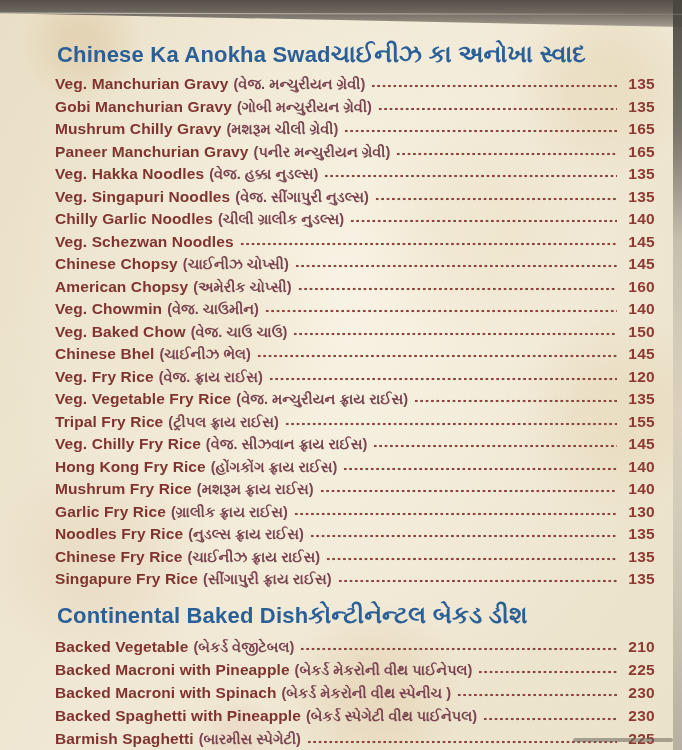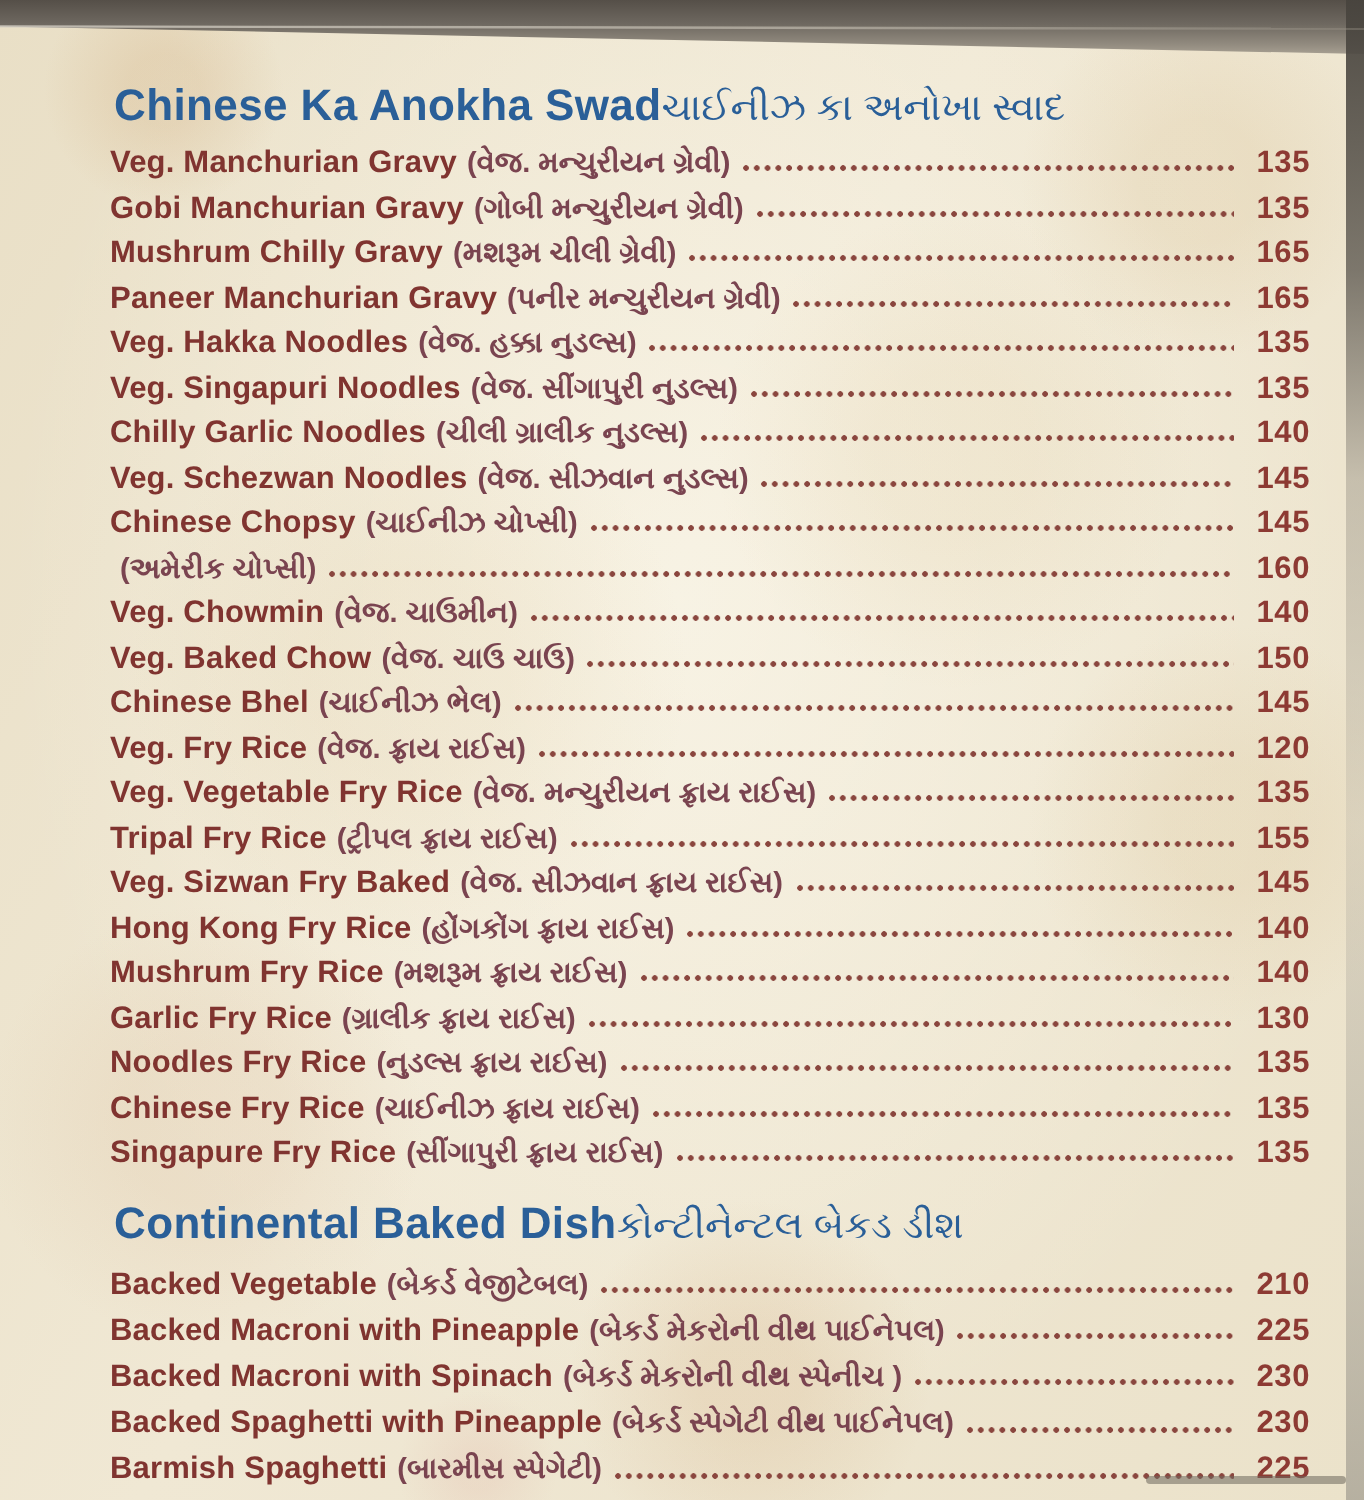--- a/index.html
+++ b/index.html
@@ -51,21 +51,21 @@
     padding:26px 27px 0 55px;box-sizing:border-box;
   }
   .section-header{
     display:flex;justify-content:flex-start;align-items:baseline;
     margin:0 0 7px 2px;
   }
   .section-title{
     color:var(--blue);font-size:22px;font-weight:bold;letter-spacing:.2px;
   }
   .section-title-guj{
-    color:var(--blue);font-size:19px;font-weight:normal;
+    color:var(--blue);font-size:24px;font-weight:bold;
   }
   .rows{display:block;}
   .row{
     display:flex;align-items:baseline;height:22.5px;white-space:nowrap;
   }
   .sec2 .row{height:23.2px;}
   .name{
     color:var(--maroon);font-size:15.5px;font-weight:bold;letter-spacing:.1px;
   }
   .guj{
@@ -143,33 +143,33 @@
 
   <div class="row">
     <span class="name">Chilly Garlic Noodles</span>
     <span class="guj">(ચીલી ગ્રાલીક નુડલ્સ)</span>
     <span class="dots"></span>
     <span class="price">140</span>
   </div>
 
   <div class="row">
     <span class="name">Veg. Schezwan Noodles</span>
-    <span class="guj">(વેજ. સીઝવાન નુડલ્સ)</span>
     <span class="dots"></span>
     <span class="price">145</span>
   </div>
 
   <div class="row">
     <span class="name">Chinese Chopsy</span>
     <span class="guj">(ચાઈનીઝ ચોપ્સી)</span>
     <span class="dots"></span>
     <span class="price">145</span>
   </div>
 
   <div class="row">
+    <span class="name">American Chopsy</span>
     <span class="guj">(અમેરીક ચોપ્સી)</span>
     <span class="dots"></span>
     <span class="price">160</span>
   </div>
 
   <div class="row">
     <span class="name">Veg. Chowmin</span>
     <span class="guj">(વેજ. ચાઉમીન)</span>
     <span class="dots"></span>
     <span class="price">140</span>
@@ -204,21 +204,21 @@
   </div>
 
   <div class="row">
     <span class="name">Tripal Fry Rice</span>
     <span class="guj">(ટ્રીપલ ફ્રાય રાઈસ)</span>
     <span class="dots"></span>
     <span class="price">155</span>
   </div>
 
   <div class="row">
-    <span class="name">Veg. Sizwan Fry Baked</span>
+    <span class="name">Veg. Chilly Fry Rice</span>
     <span class="guj">(વેજ. સીઝવાન ફ્રાય રાઈસ)</span>
     <span class="dots"></span>
     <span class="price">145</span>
   </div>
 
   <div class="row">
     <span class="name">Hong Kong Fry Rice</span>
     <span class="guj">(હોંગકોંગ ફ્રાય રાઈસ)</span>
     <span class="dots"></span>
     <span class="price">140</span>

